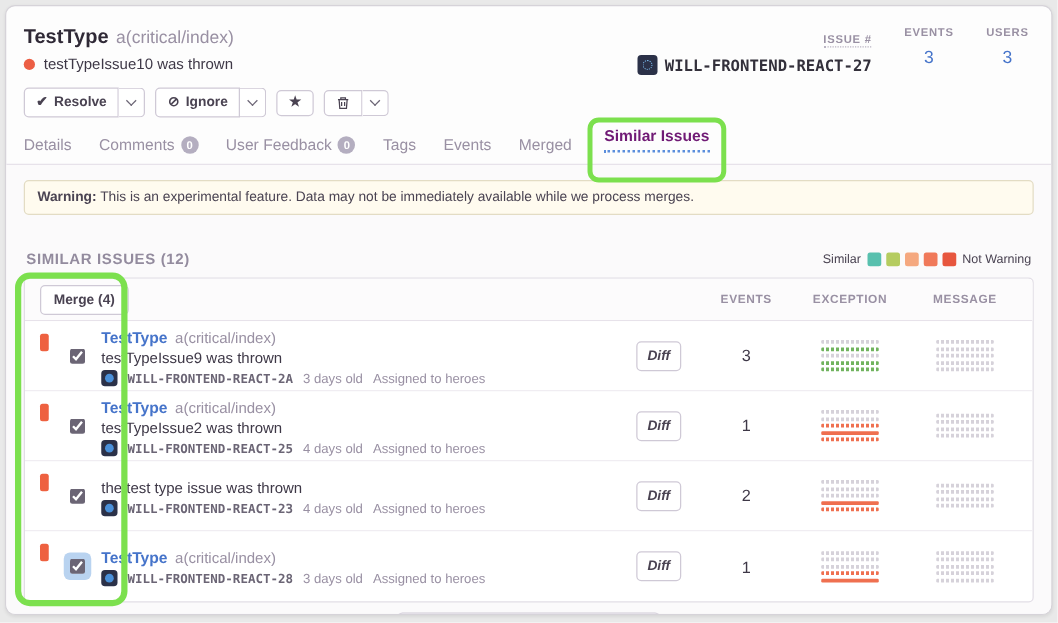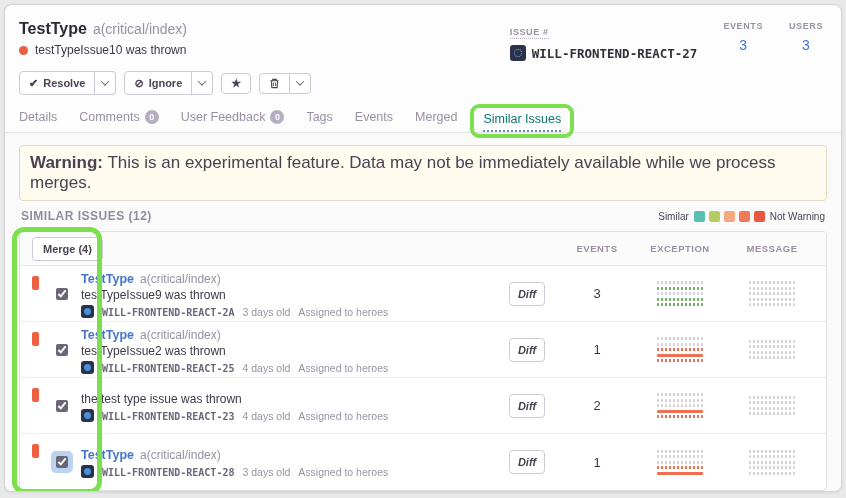--- a/index.html
+++ b/index.html
@@ -39,27 +39,27 @@
   .btn-group{display:inline-flex;}
   .btn-group .btn:first-child{border-top-right-radius:0;border-bottom-right-radius:0;}
   .btn-group .btn:last-child{border-top-left-radius:0;border-bottom-left-radius:0;border-left:none;padding:4px 7px;}
   .glyph{font-size:11px;line-height:11px;}
   .share-dot{width:9px;height:9px;border-radius:50%;background:#c8c3cf;display:inline-block;}
 
   
   .tabs{display:flex;align-items:center;gap:22px;padding:12px 14px 0;border-bottom:1px solid #e7e2ea;height:36px;}
   .tab{font-size:12.5px;color:#9990a3;display:inline-flex;align-items:center;gap:5px;cursor:pointer;padding-bottom:8px;}
   .badge{background:#b4aec0;color:#fff;border-radius:50%;width:14px;height:14px;font-size:9px;display:inline-flex;align-items:center;justify-content:center;font-weight:bold;}
-  .tab.active{color:#0f766e;font-weight:normal;border:4px solid var(--annotation_green);border-radius:9px;padding:4px 9px 2px;margin:-6px -9px -6px;position:relative;z-index:3;background:transparent;}
+  .tab.active{color:#701a75;font-weight:bold;border:4px solid var(--annotation_green);border-radius:9px;padding:4px 9px 20px;margin:-6px -9px -6px;position:relative;z-index:3;background:transparent;}
   .tab.active .lbl{border-bottom:2px dotted #5b8edc;padding-bottom:4px;}
 
   
   .content{background:#fbfafb;padding:12px 14px 0;height:100%;}
-  .warning{background:#fffbef;border:1px solid #e3dcc4;border-radius:4px;font-size:17px;color:#4a4352;padding:7px 10px;}
-  .sec-row{display:flex;justify-content:space-between;align-items:center;margin:8px 2px 8px;}
+  .warning{background:#fffbef;border:1px solid #e3dcc4;border-radius:4px;font-size:11px;color:#4a4352;padding:7px 10px;}
+  .sec-row{display:flex;justify-content:space-between;align-items:center;margin:28px 2px 8px;}
   .sec-title{font-size:12px;font-weight:bold;letter-spacing:.5px;color:#938b9e;}
   .legend{display:flex;align-items:center;gap:5px;font-size:10px;color:#4a4352;}
   .sw{width:11px;height:11px;border-radius:2px;display:inline-block;}
   .sw.dotted{background-image:radial-gradient(rgba(255,255,255,.5) 1px,transparent 1px);background-size:3px 3px;}
 
   
   .table-panel{position:relative;background:#fff;border:1px solid #e2dee6;border-radius:4px;}
   .col-annot{position:absolute;left:-8px;top:-5px;bottom:-4px;width:90px;border:5px solid var(--annotation_green);border-radius:12px;pointer-events:none;z-index:4;}
   .t-head{display:flex;align-items:center;height:34px;border-bottom:1px solid #e7e2ea;background:#fcfbfc;border-radius:4px 4px 0 0;}
   .t-head .lead{flex:1;padding-left:12px;}
@@ -103,21 +103,21 @@
     <div class="hdr-left">
       <div class="title-line">
         <span class="title">TestType</span><span class="title-annot">a(critical/index)</span>
       </div>
       <div class="sub-line">
         <span class="dot"></span>
         <span>testTypeIssue10 was thrown</span>
       </div>
     </div>
     <div class="meta">
-      <div class="meta-col" style="text-align:left;">
+      <div class="meta-col" style="text-align:right;">
         <div class="meta-label u">ISSUE #</div>
         <div class="slug-line">
           <span class="proj-icon">
               <i></i>
             </span>
           <span>WILL-FRONTEND-REACT-27</span>
         </div>
       </div>
       <div class="meta-col">
         <div class="meta-label">EVENTS</div>

